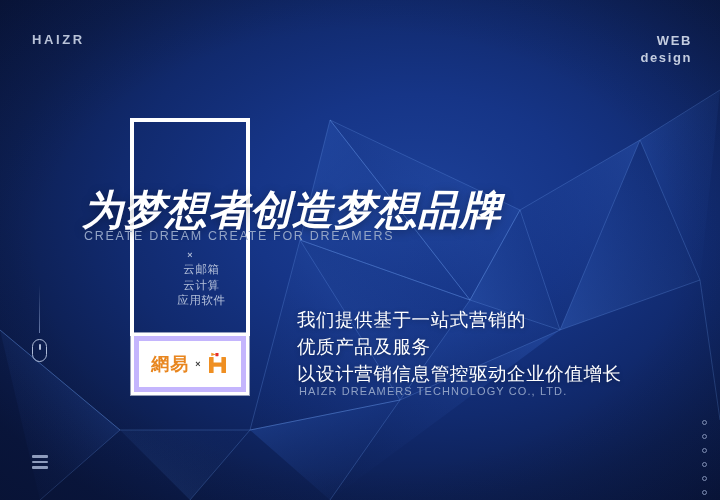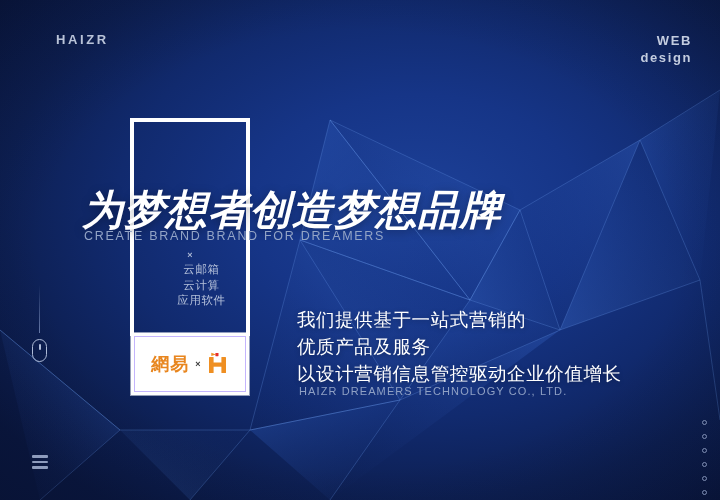--- a/index.html
+++ b/index.html
@@ -39,21 +39,20 @@
   .bg-poly svg { display: block; width: 720px; height: 500px; }
 
   
   .logo {
     position: absolute;
     left: 32px; top: 32px;
     font-size: 13px;
     font-weight: bold;
     letter-spacing: 2.6px;
     color: #b9c3d8;
-    margin-left: 24px;
   }
   .web-design {
     position: absolute;
     right: 28px; top: 32px;
     text-align: right;
     font-size: 13px;
     font-weight: bold;
     letter-spacing: 1.6px;
     line-height: 17px;
     color: #c3ccdf;
@@ -120,21 +119,21 @@
     left: 131px; top: 333px;
     width: 118px; height: 62px;
     background: #ffffff;
     border: 3px solid #ffffff;
     box-sizing: border-box;
     box-shadow: 0 0 0 1px rgba(255,255,255,0.55);
   }
   .logo-box-inner {
     position: absolute;
     inset: 0;
-    border: 1px solid #c4b5fd;
+    border: 5px solid #c4b5fd;
     background: #ffffff;
     display: flex;
     align-items: center;
     justify-content: center;
     gap: 6px;
   }
   .netease {
     font-size: 18px;
     font-weight: bold;
     color: #e8861f;
@@ -283,21 +282,21 @@
 
   <div class="logo">HAIZR</div>
   <div class="web-design">
     <div>WEB</div>
     <div>design</div>
   </div>
 
   <div class="bracket"></div>
 
   <div class="headline">为梦想者创造梦想品牌</div>
-  <div class="headline-sub">CREATE BRAND BRAND FOR DREAMERS</div>
+  <div class="headline-sub">CREATE DREAM CREATE FOR DREAMERS</div>
 
   <div class="menu-x">×</div>
   <div class="menu-list">
     <div class="menu-item">云邮箱</div>
     <div class="menu-item">云计算</div>
     <div class="menu-item">应用软件</div>
   </div>
 
   <div class="logo-box">
     <div class="logo-box-inner">

